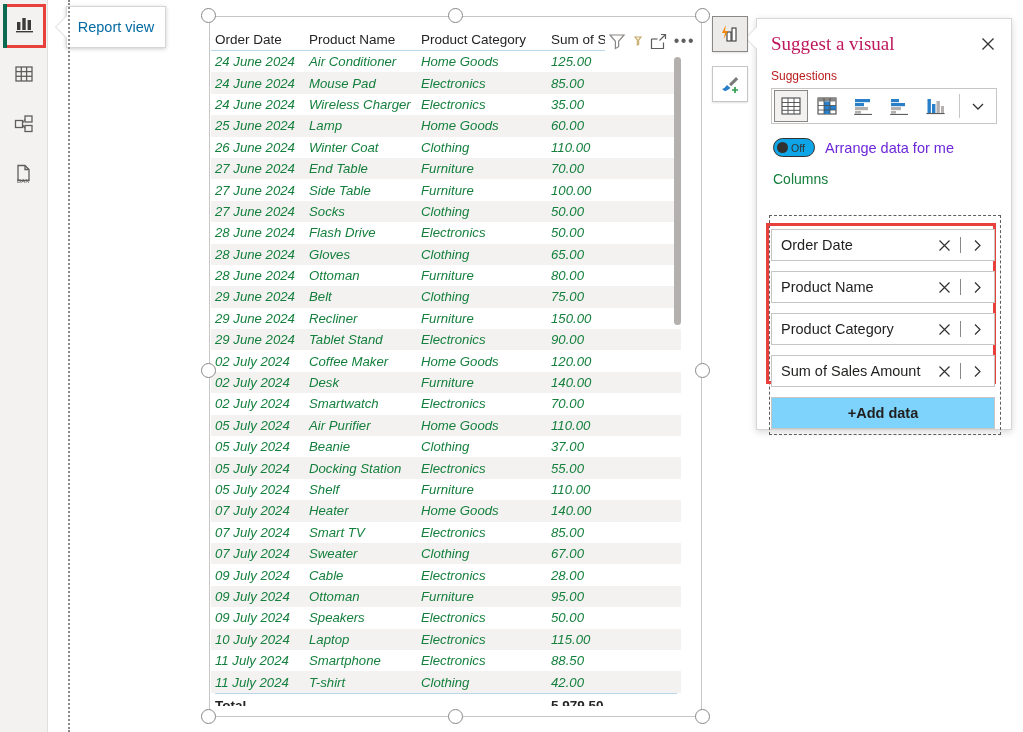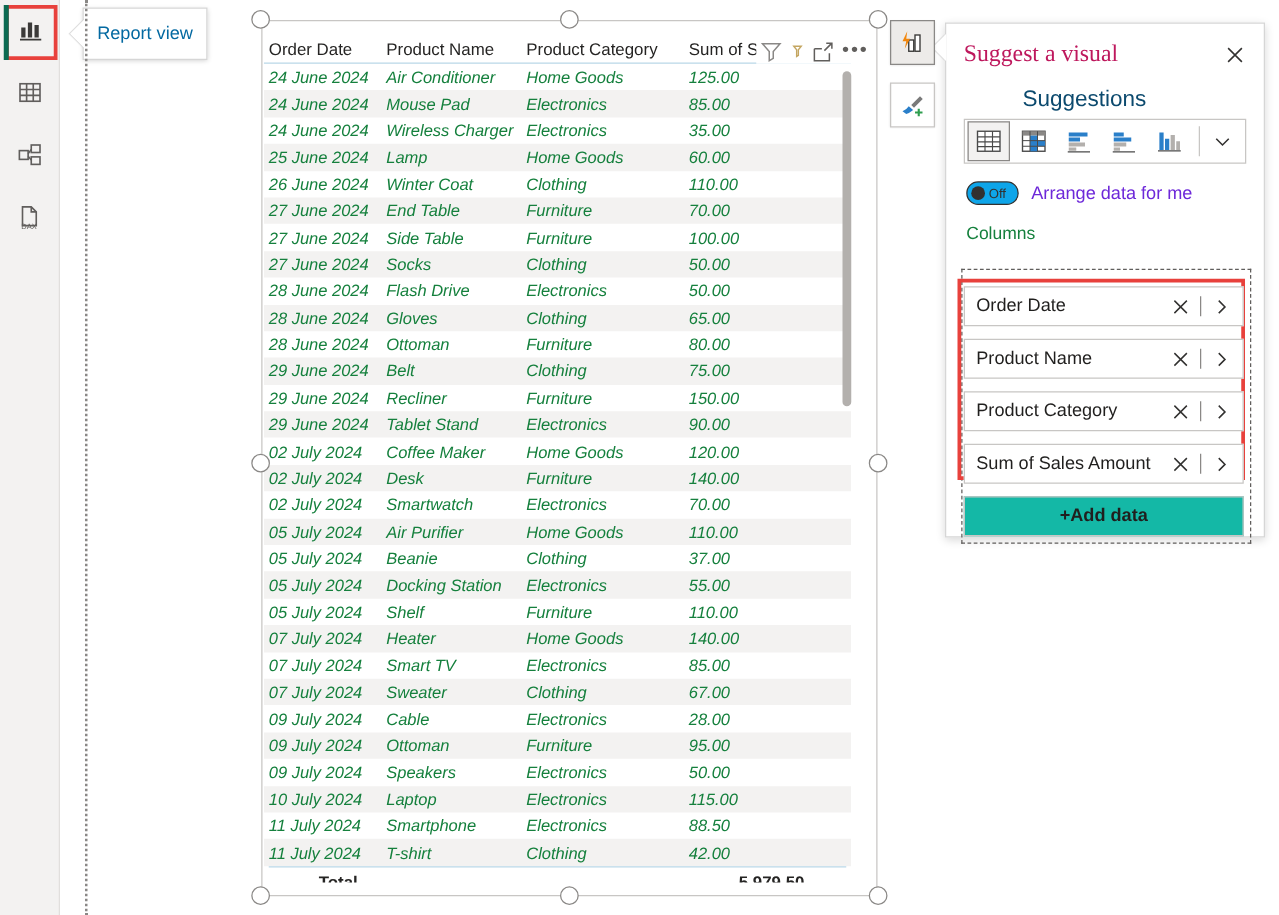--- a/index.html
+++ b/index.html
@@ -112,21 +112,21 @@
     font-size: 13.2px; color: #15803d; font-style: italic;
   }
   .row.alt { background: #f3f2f1; }
   .row .c-amt { font-variant-numeric: tabular-nums; }
   .total-sep {
     height: 1px; background: #b9d7e8; margin: 0 4px;
   }
   .total {
     display: flex; align-items: center;
     height: 24px; padding: 0 4px;
-    font-size: 13.5px; font-weight: bold; color: #252423; margin-left: 40px;
+    font-size: 13.5px; font-weight: bold; color: #252423;
   }
 
   
   .tbl-scroll {
     position: absolute; right: 20px; top: 40px;
     width: 7px; height: 268px;
     background: #b3b0ad; border-radius: 4px;
     z-index: 4;
   }
   .tbl-scroll-track {
@@ -173,21 +173,21 @@
     border-bottom: 11px solid transparent;
     border-right: 11px solid #ffffff;
     filter: drop-shadow(-1px 0 0 #d6d6d6);
   }
   .panel-head {
     display: flex; align-items: center; justify-content: space-between;
     padding: 14px 12px 0 14px;
   }
   .panel-title { font-size: 19px; color: #be185d; font-family: Liberation Serif, serif; }
   .close-x { width: 22px; height: 22px; display:flex; align-items:center; justify-content:center; }
-  .sec-label { padding: 14px 14px 5px 14px; font-size: 18px; color: #0c4a6e; margin-left: 47px; }
+  .sec-label { padding: 14px 14px 5px 14px; font-size: 12px; color: #b91c1c; }
   .sugg-box {
     margin: 0 14px; height: 36px;
     border: 1px solid #c8c6c4; background:#fff;
     display: flex; align-items: center;
   }
   .sugg-item {
     width: 34px; height: 32px; margin-left: 2px;
     display: flex; align-items: center; justify-content: center;
   }
   .sugg-item.sel { border: 1px solid #8a8886; background: #f3f2f1; }
@@ -229,21 +229,21 @@
   .chip .x { width: 22px; display:flex; align-items:center; justify-content:center; }
   .chip .vdiv { width:1px; height:16px; background:#8a8886; margin:0 5px; }
   .chip .arr { width: 22px; display:flex; align-items:center; justify-content:center; }
   .chip-1 { top: 210px; }
   .chip-2 { top: 252px; }
   .chip-3 { top: 294px; }
   .chip-4 { top: 336px; }
   .add-btn {
     position: absolute; left: 14px; top: 378px;
     width: 224px; height: 32px;
-    border: 1px solid #c8c6c4; background:#14b8a6;
+    border: 1px solid #c8c6c4; background:#7dd3fc;
     display:flex; align-items:center; justify-content:center;
     font-size: 14.5px; font-weight: bold; color:#201f1e;
   }
 </style>
 </head>
 <body>
 
 <div id="root">
 
   <div class="sidebar">

